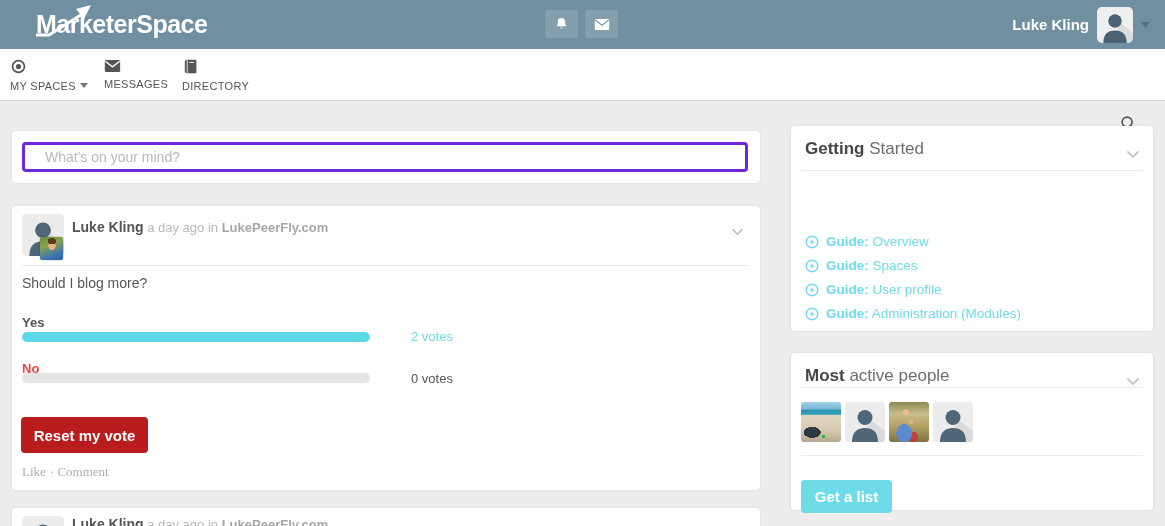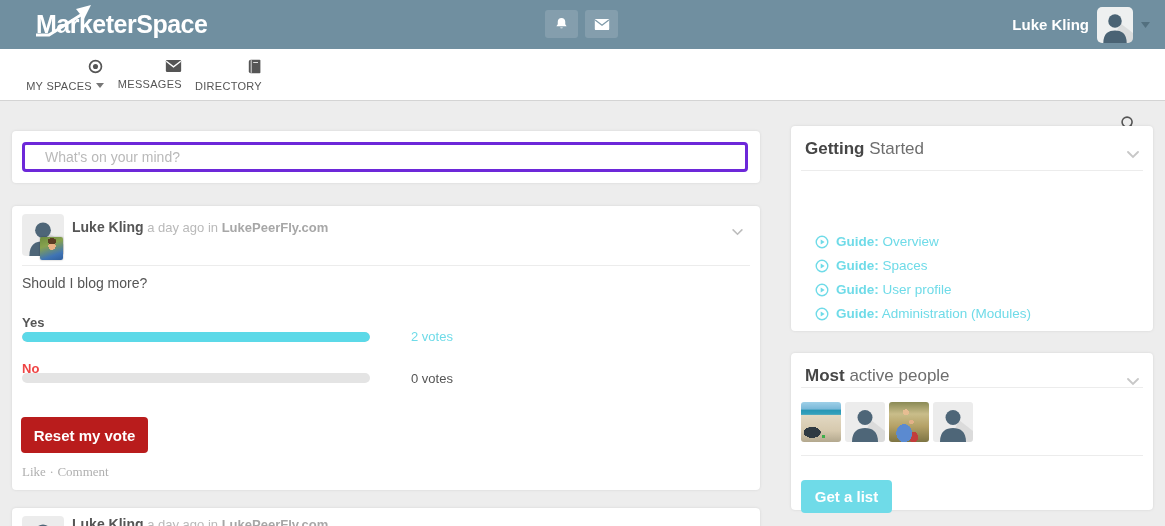--- a/index.html
+++ b/index.html
@@ -17,21 +17,21 @@
   .logo-arrow { position:absolute; left:-14px; top:2px; }
   .topbar-btn { position:absolute; top:10px; width:33px; height:28px; border-radius:3px;
                 background:rgba(255,255,255,0.14); display:flex; align-items:center; justify-content:center; cursor:pointer; }
   .topbar-user { position:absolute; right:15px; top:0; height:49px; display:flex; align-items:center; gap:8px; }
   .topbar-name { color:#fff; font-weight:bold; font-size:15px; cursor:pointer; }
   .topbar-avatar { width:36px; height:36px; border-radius:5px; background:#eef0f0; overflow:hidden; cursor:pointer; }
   .caret { color:#4e6b7a; display:inline-flex; }
   
   .navbar { position:absolute; left:0; top:49px; width:1165px; height:52px; background:#fff; border-bottom:1px solid #d4d4d4; }
   .tabs { position:absolute; left:10px; top:0; height:51px; display:flex; }
-  .tab { height:51px; display:flex; flex-direction:column; align-items:flex-end; justify-content:center; gap:5px;
+  .tab { height:51px; display:flex; flex-direction:column; align-items:flex-start; justify-content:center; gap:5px;
          color:#555; cursor:pointer; }
   .tab-myspaces { width:94px; } .tab-dashboard { width:86px; } .tab-messages { width:78px; } .tab-directory { width:80px; }
   .tab.active { background:#f2f2f2; box-shadow:inset 0 -3px 0 #6fdbe8; }
   .tab-label { font-size:11px; letter-spacing:0.3px; white-space:nowrap; display:flex; align-items:center; gap:4px; }
   .nav-search { position:absolute; right:28px; top:66px; cursor:pointer; }
   
   .card { position:absolute; background:#fff; border-radius:4px; box-shadow:0 0 3px rgba(0,0,0,0.10); }
   
   .composer { left:12px; top:131px; width:748px; height:52px; }
   .composer input { position:absolute; left:10px; top:11px; width:726px; height:30px;
@@ -63,21 +63,21 @@
   .btn-reset { position:absolute; left:9px; top:211px; width:127px; height:36px; background:#b91c1c; font-size:15px; }
   .post-actions { position:absolute; left:10px; top:258px; font-size:13px; color:#b0b0b0; }
   .post-actions span { cursor:pointer;font-family:Liberation Serif, serif; }
   
   .gs-card { left:791px; top:126px; width:362px; height:205px; }
   .ma-card { left:791px; top:353px; width:362px; height:157px; }
   .panel-title { position:absolute; left:14px; top:13px; font-size:17px; color:#6e6e6e; }
   .panel-title b { color:#464646; }
   .panel-chevron { position:absolute; right:14px; top:19px; cursor:pointer; }
   .gs-intro { position:absolute; left:14px; top:55px; width:334px; font-size:13.5px; line-height:19px; color:#555; }
-  .guides { position:absolute; left:24px; top:108px; display:flex; flex-direction:column; gap:9px; }
+  .guides { position:absolute; left:14px; top:108px; display:flex; flex-direction:column; gap:9px; }
   .guide { display:flex; align-items:center; gap:7px; font-size:13.5px; color:#6fdbe8; cursor:pointer; }
   .guide b { font-weight:bold; }
   .avatars-row { position:absolute; left:10px; top:49px; display:flex; gap:4px; }
   .avatar40 { width:40px; height:40px; border-radius:3px; background:#ececec; overflow:hidden; cursor:pointer; }
   .photo-beach { background:
       radial-gradient(circle 3px at 56% 86%, #3fae4a 0 60%, rgba(0,0,0,0) 61%),
       radial-gradient(ellipse 14px 9px at 28% 76%, #2f3a42 0 60%, rgba(0,0,0,0) 61%),
       linear-gradient(180deg, #9fd0e8 0%, #79b8d8 18%, #2796b4 20%, #35a2bd 31%, #e2d8c2 33%, #d6c9ae 72%, #b3a88e 100%); }
   .photo-couple { background:
       radial-gradient(circle 5px at 42% 26%, #e7bd92 0 60%, rgba(0,0,0,0) 61%),

